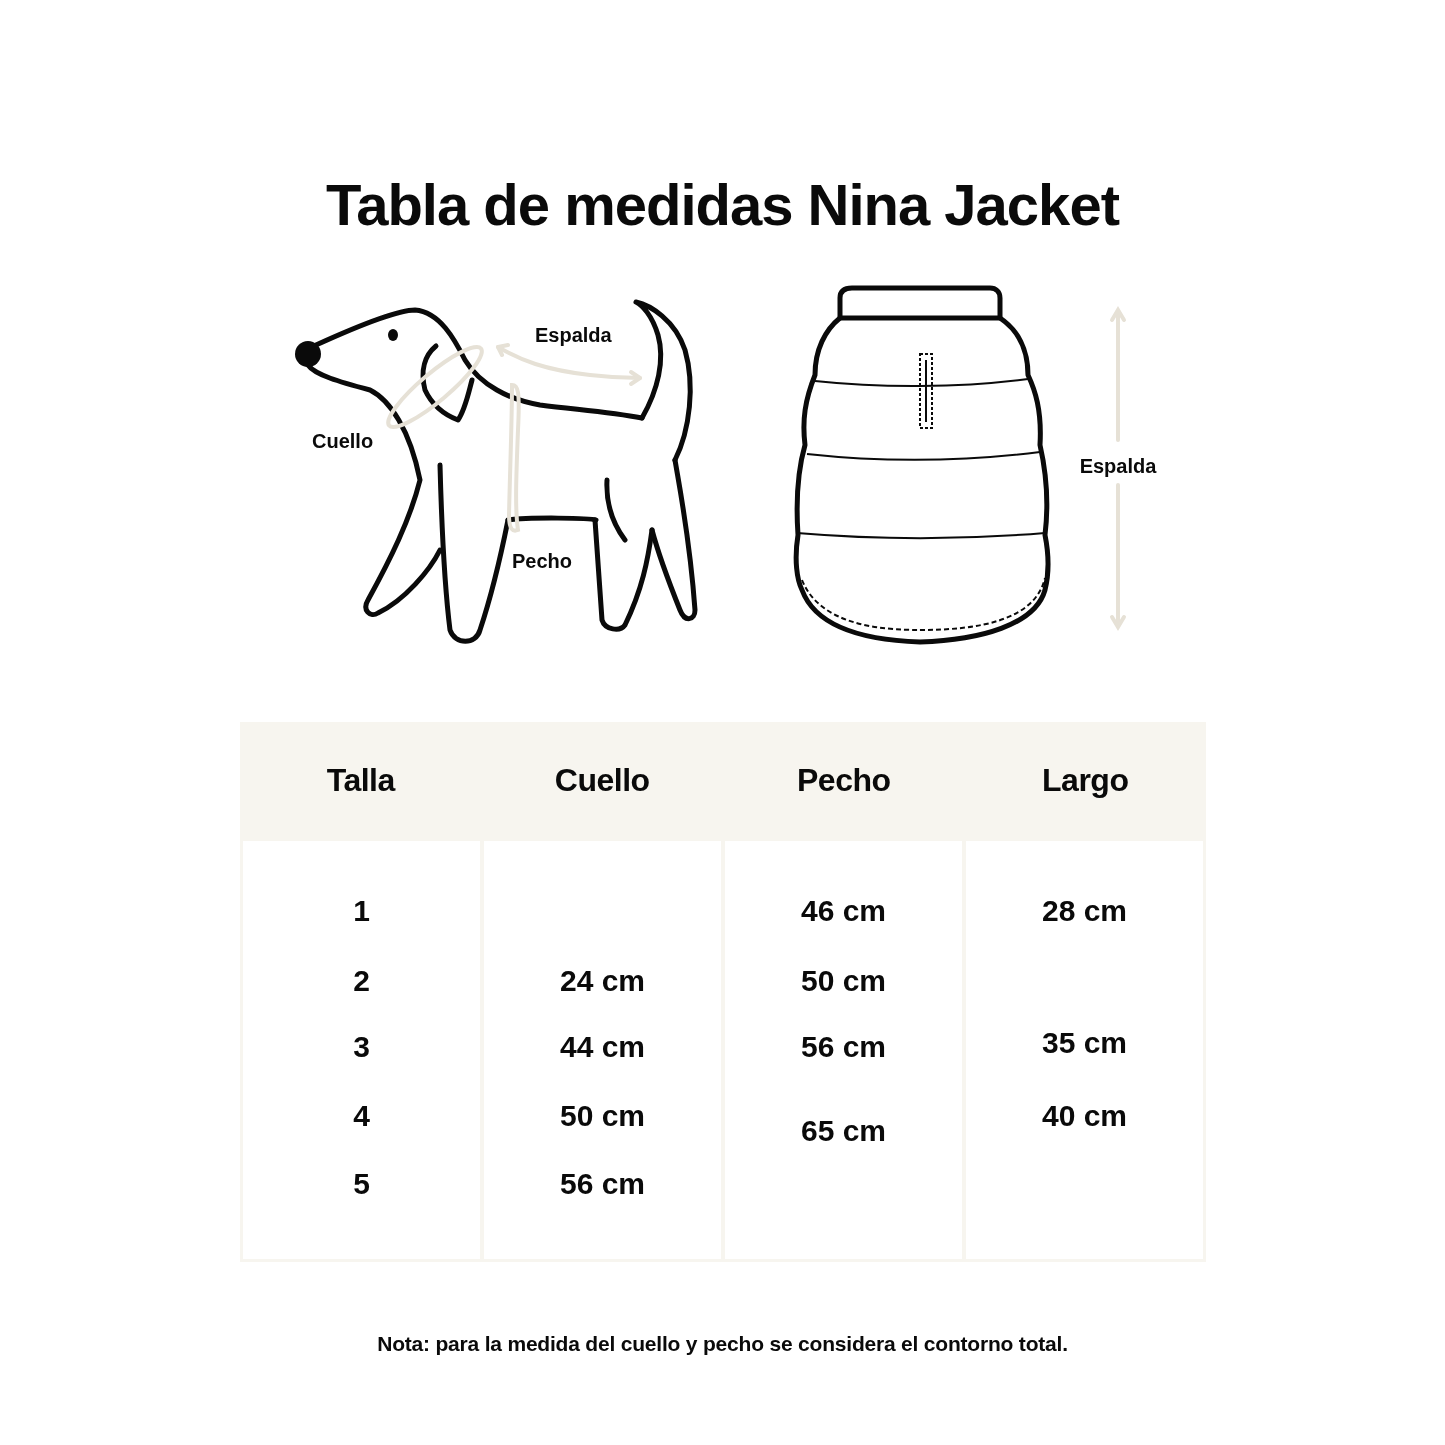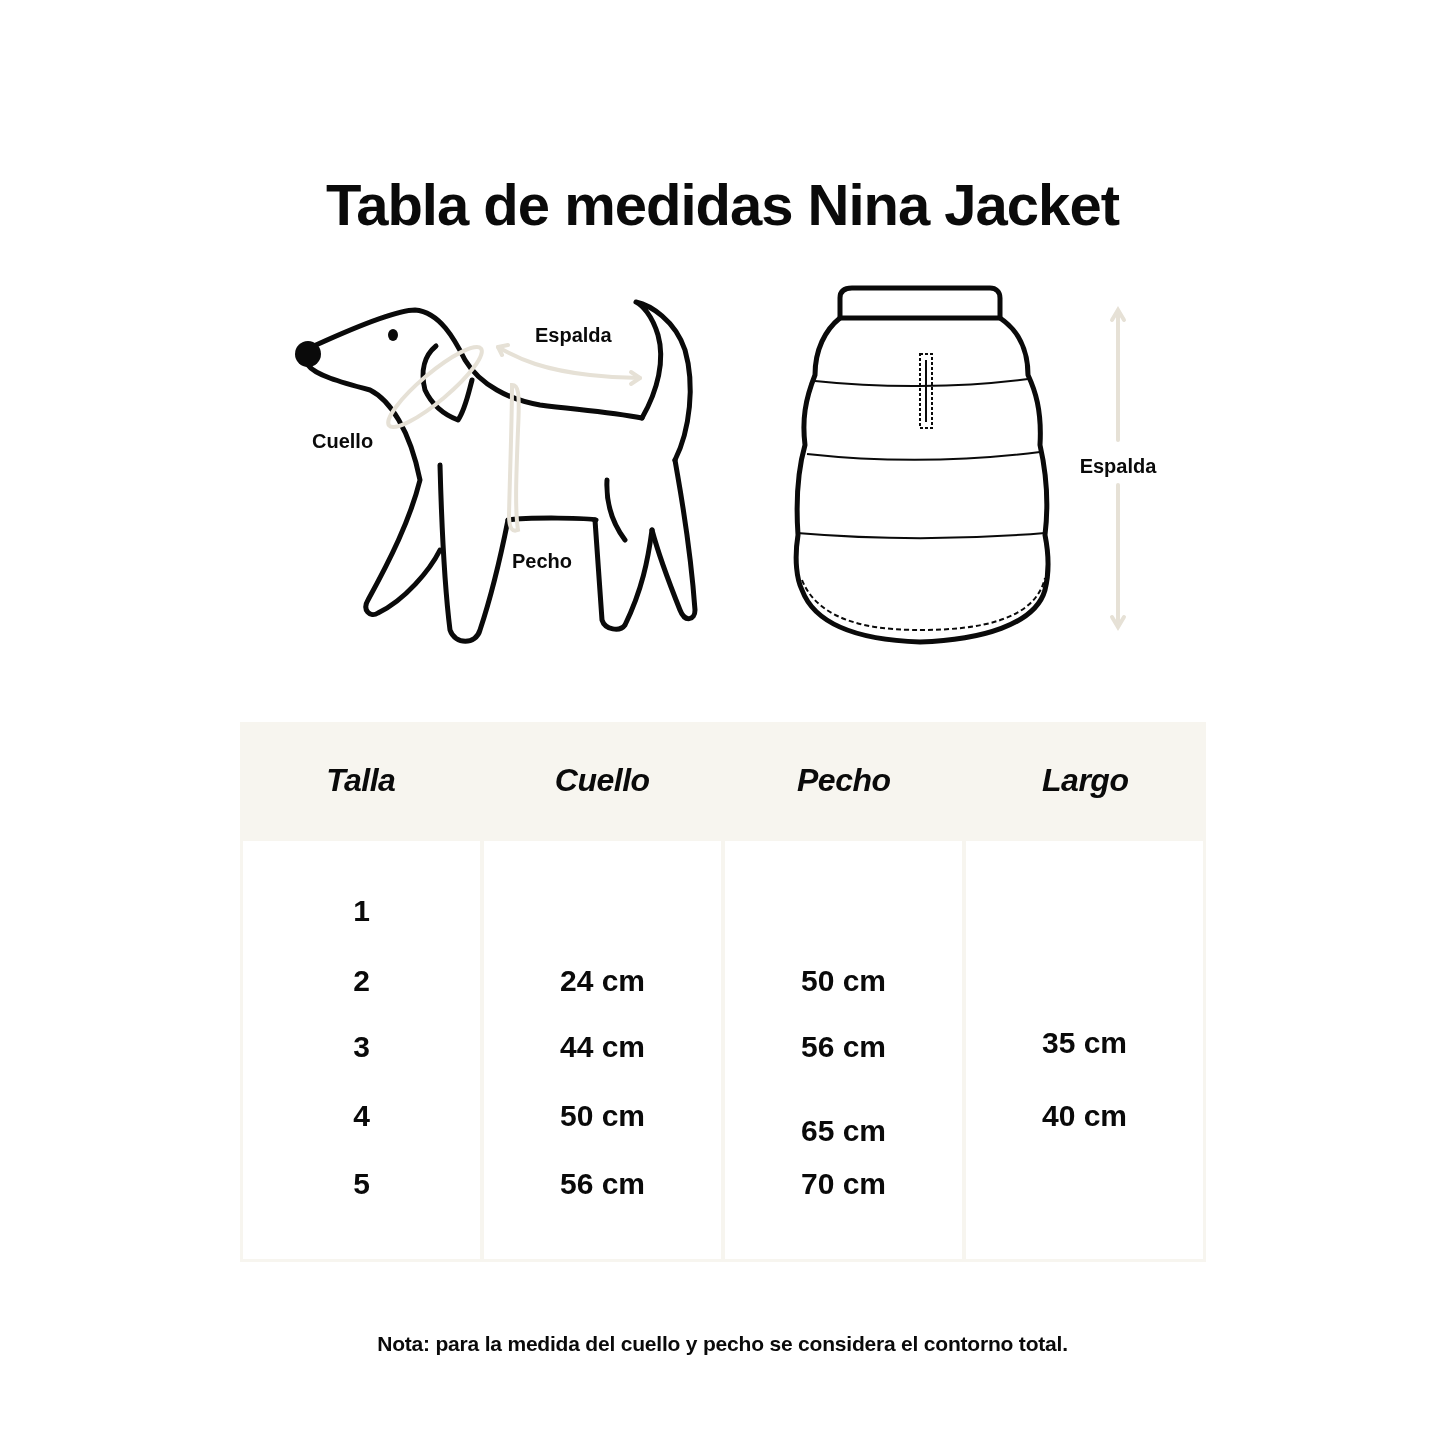--- a/index.html
+++ b/index.html
@@ -19,21 +19,21 @@
     .table-wrap {
       position: absolute; left: 240px; top: 722px; width: 966px; height: 540px;
       background: #f7f5ef;
     }
     .thead {
       position: absolute; left: 0; top: 0; width: 966px; height: 116px;
       display: flex;
     }
     .th {
       width: 241.5px; height: 116px; display: flex; align-items: center; justify-content: center;
-      font-size: 32px; font-weight: bold; letter-spacing: -0.5px; font-style: italic;
+      font-size: 32px; font-weight: bold; letter-spacing: -0.5px;
     }
     .tbody {
       position: absolute; left: 3px; top: 119px; width: 960px; height: 418px;
       display: flex; gap: 4px;
     }
     .col {
       flex: 1; background: #ffffff; height: 418px; position: relative;
     }
     .cell {
       position: absolute; left: 0; width: 100%; text-align: center;
@@ -121,25 +121,26 @@
       <div class="cell" style="top:257px">4</div>
       <div class="cell" style="top:325px">5</div>
     </div>
     <div class="col">
       <div class="cell" style="top:122px">24 cm</div>
       <div class="cell" style="top:188px">44 cm</div>
       <div class="cell" style="top:257px">50 cm</div>
       <div class="cell" style="top:325px">56 cm</div>
     </div>
     <div class="col">
+      <div class="cell" style="top:52px">46 cm</div>
       <div class="cell" style="top:122px">50 cm</div>
       <div class="cell" style="top:188px">56 cm</div>
       <div class="cell" style="top:272px">65 cm</div>
-      <div class="cell" style="top:325px">70 cm</div>
     </div>
     <div class="col">
+      <div class="cell" style="top:52px">28 cm</div>
       <div class="cell" style="top:184px">35 cm</div>
       <div class="cell" style="top:257px">40 cm</div>
     </div>
   </div>
 </div>
 
 <div class="note">Nota: para la medida del cuello y pecho se considera el contorno total.</div>
 
 </body></html>

